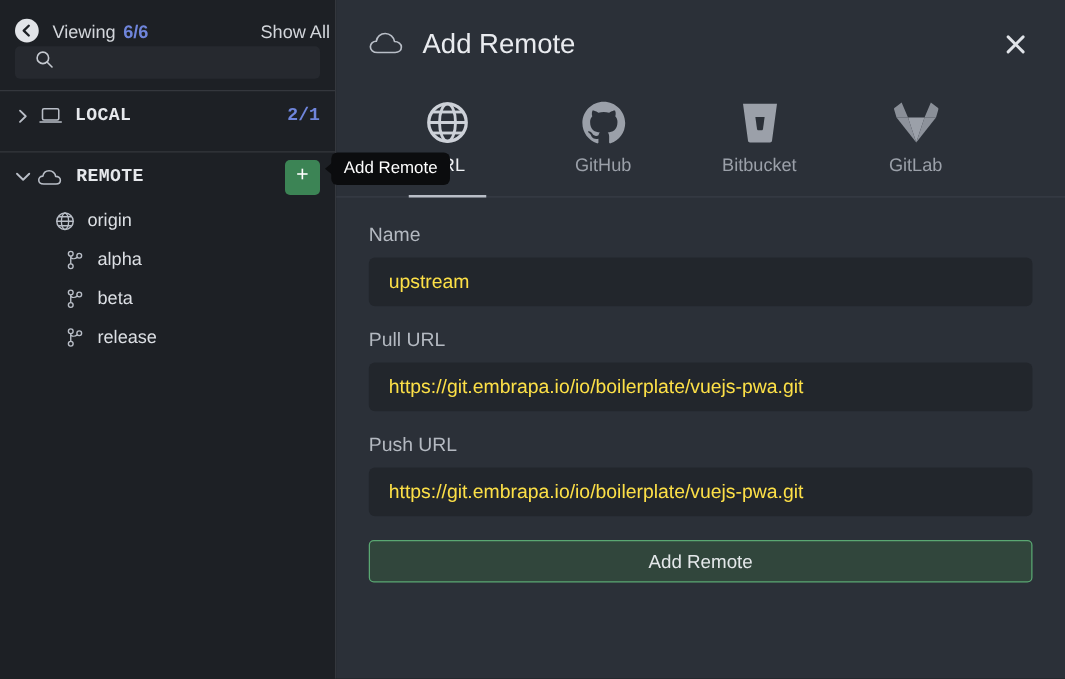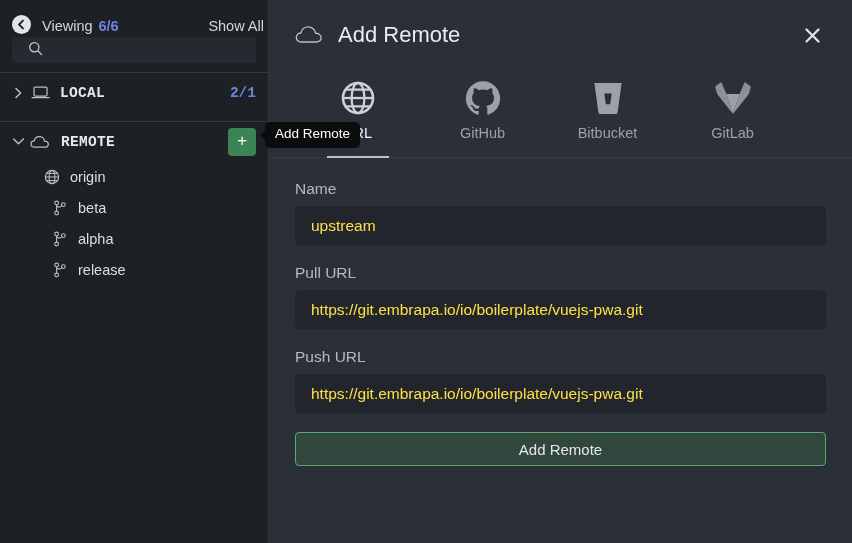--- a/index.html
+++ b/index.html
@@ -391,33 +391,33 @@
     <div class="branch-row">
       <span style="display:flex;align-items:center;">
         <svg width="14" height="16" viewBox="0 0 14 16" aria-hidden="true">
           <circle cx="3.6" cy="3" r="1.9" fill="none" stroke="#b9bec7" stroke-width="1.1"></circle>
           <circle cx="10.4" cy="4.6" r="1.9" fill="none" stroke="#b9bec7" stroke-width="1.1"></circle>
           <circle cx="3.6" cy="13" r="1.9" fill="none" stroke="#b9bec7" stroke-width="1.1"></circle>
           <line x1="3.6" y1="4.9" x2="3.6" y2="11.1" stroke="#b9bec7" stroke-width="1.1"></line>
           <path d="M8.7 5.9 C7 7.4 4.8 7 3.9 6.3" fill="none" stroke="#b9bec7" stroke-width="1.1" stroke-linecap="round"></path>
         </svg>
       </span>
-      <span class="branch-label">beta</span>
+      <span class="branch-label">alpha</span>
     </div>
     <div class="branch-row">
       <span style="display:flex;align-items:center;">
         <svg width="14" height="16" viewBox="0 0 14 16" aria-hidden="true">
           <circle cx="3.6" cy="3" r="1.9" fill="none" stroke="#b9bec7" stroke-width="1.1"></circle>
           <circle cx="10.4" cy="4.6" r="1.9" fill="none" stroke="#b9bec7" stroke-width="1.1"></circle>
           <circle cx="3.6" cy="13" r="1.9" fill="none" stroke="#b9bec7" stroke-width="1.1"></circle>
           <line x1="3.6" y1="4.9" x2="3.6" y2="11.1" stroke="#b9bec7" stroke-width="1.1"></line>
           <path d="M8.7 5.9 C7 7.4 4.8 7 3.9 6.3" fill="none" stroke="#b9bec7" stroke-width="1.1" stroke-linecap="round"></path>
         </svg>
       </span>
-      <span class="branch-label">alpha</span>
+      <span class="branch-label">beta</span>
     </div>
     <div class="branch-row">
       <span style="display:flex;align-items:center;">
         <svg width="14" height="16" viewBox="0 0 14 16" aria-hidden="true">
           <circle cx="3.6" cy="3" r="1.9" fill="none" stroke="#b9bec7" stroke-width="1.1"></circle>
           <circle cx="10.4" cy="4.6" r="1.9" fill="none" stroke="#b9bec7" stroke-width="1.1"></circle>
           <circle cx="3.6" cy="13" r="1.9" fill="none" stroke="#b9bec7" stroke-width="1.1"></circle>
           <line x1="3.6" y1="4.9" x2="3.6" y2="11.1" stroke="#b9bec7" stroke-width="1.1"></line>
           <path d="M8.7 5.9 C7 7.4 4.8 7 3.9 6.3" fill="none" stroke="#b9bec7" stroke-width="1.1" stroke-linecap="round"></path>
         </svg>

